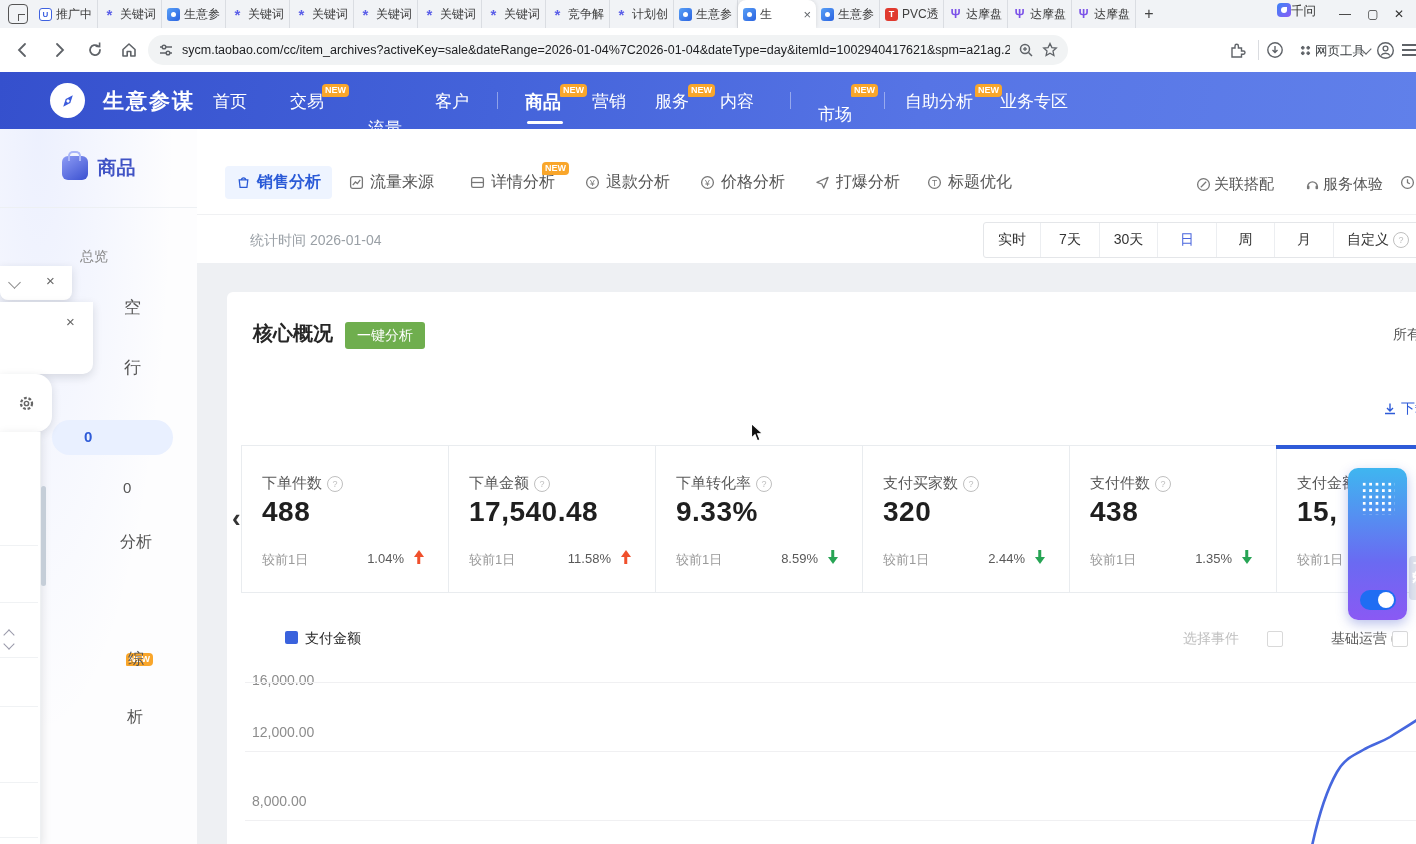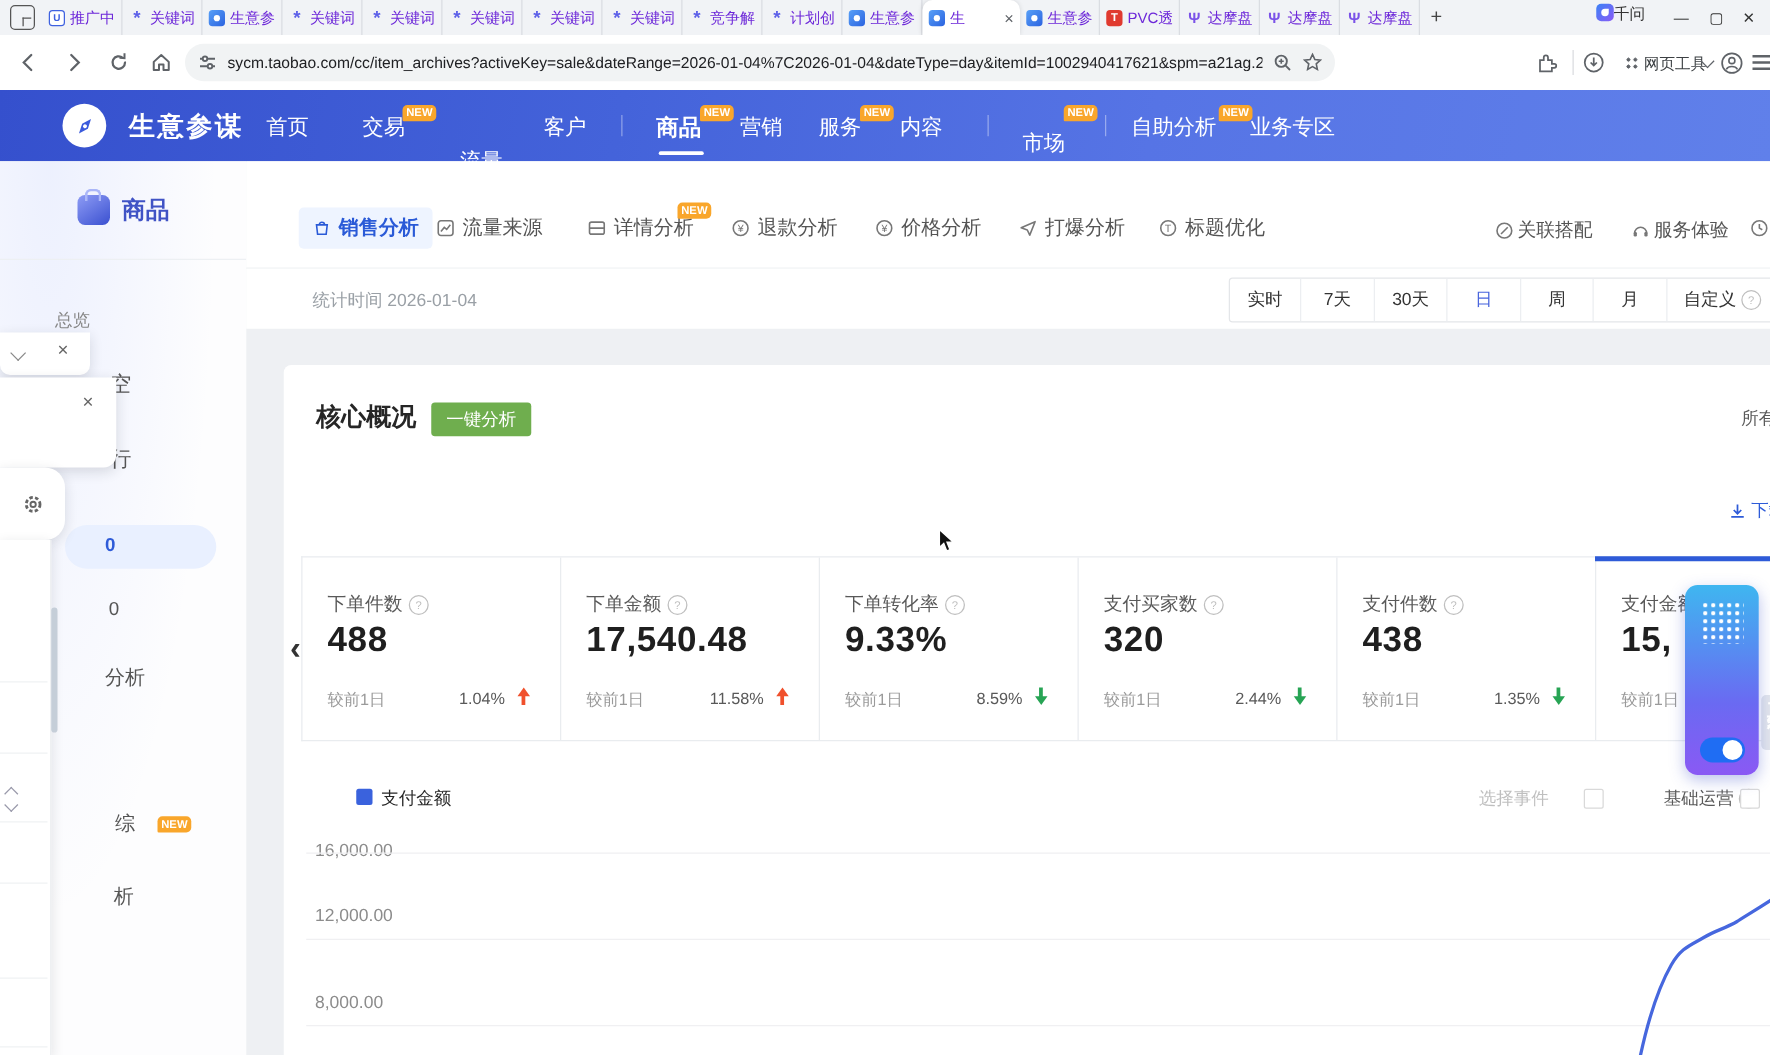--- a/index.html
+++ b/index.html
@@ -4,21 +4,21 @@
 <style>
   html,body{margin:0;padding:0;}
   #screen{position:relative;width:1416px;height:844px;overflow:hidden;background:#eef0f3;
     font-family:"Liberation Sans","DejaVu Sans",sans-serif;-webkit-font-smoothing:antialiased;}
   
   #tabstrip{position:absolute;left:0;top:0;width:1416px;height:28px;background:#f1f3f6;display:flex;align-items:center;}
   .tabsearch{width:18px;height:18px;margin:0 6px 0 8px;border:1.5px solid #555;border-radius:4px;position:relative;}
   .tabsearch::after{content:"";position:absolute;right:2px;bottom:2px;width:6px;height:6px;border-left:1.5px solid #555;border-top:1.5px solid #555;}
   .tab{display:flex;align-items:center;gap:4px;width:64px;height:28px;padding:0 5px;box-sizing:border-box;
     border-right:1px solid #dadde2;cursor:pointer;overflow:hidden;flex:none;}
-  .tab .tlabel{font-size:12px;color:#6d28d9;white-space:nowrap;overflow:hidden;}
+  .tab .tlabel{font-size:12px;color:#404040;white-space:nowrap;overflow:hidden;}
   .tab.active{width:78px;background:#ffffff;border-radius:8px 8px 0 0;border-right:none;box-shadow:0 0 4px rgba(0,0,0,.12);}
   .tclose{margin-left:auto;font-size:13px;color:#5f6368;line-height:1;}
   .ticon{flex:none;width:13px;height:13px;display:inline-flex;align-items:center;justify-content:center;font-size:10px;font-weight:bold;border-radius:3px;}
   .ti-shield{border:1.5px solid #3f62e0;color:#3f62e0;font-size:8px;background:#fff;box-sizing:border-box;}
   .ti-ast{color:#5b5fe8;font-size:15px;font-weight:bold;border-radius:0;}
   .ti-compass{background:linear-gradient(135deg,#58a0f7,#2b63e0);}
   .ti-compass::after{content:"";width:5px;height:5px;background:#fff;border-radius:50%;}
   .ti-t{background:#e03a2f;color:#fff;font-size:9px;}
   .ti-trident{color:#7b52e8;font-size:12px;font-weight:bold;border-radius:0;}
   .newtab{width:26px;height:26px;font-size:16px;color:#444;display:flex;align-items:center;justify-content:center;cursor:pointer;}
@@ -48,21 +48,21 @@
   .nsep{position:absolute;top:20px;width:1px;height:17px;background:rgba(255,255,255,.4);}
   .newbadge{position:absolute;background:#f9a62b;color:#fff;font-size:9px;font-weight:700;padding:1px 3px;border-radius:4px 4px 4px 1px;line-height:1.2;}
   #navunder{position:absolute;left:527px;top:121px;width:36px;height:3px;background:#fff;border-radius:2px;}
   
   #sidebar{position:absolute;left:0;top:129px;width:197px;height:715px;background:#fdfdfe;}
   #sidebar::before{content:"";position:absolute;inset:0;background:radial-gradient(ellipse at 20% 0%,rgba(120,150,255,.12),transparent 60%);}
   #sbheader{position:absolute;left:0;top:0;width:197px;height:78px;display:flex;align-items:center;justify-content:center;gap:10px;border-bottom:1px solid #edf0f3;}
   .bagicon{width:26px;height:24px;border-radius:6px;background:linear-gradient(145deg,#8e9cf5,#3a50d0);position:relative;}
   .bagicon::before{content:"";position:absolute;left:6px;top:-5px;width:9px;height:8px;border:2.5px solid #aab6f8;border-bottom:none;border-radius:5px 5px 0 0;}
   #sbtitle{font-size:19px;font-weight:700;color:#4053c5;}
-  .sbfrag{position:absolute;color:#555;}
+  .sbfrag{position:absolute;color:#555;margin-left:36px;}
   #sbpill{position:absolute;left:52px;top:291px;width:121px;height:35px;background:#e9f0ff;border-radius:18px 18px 18px 18px;}
   #sbpill span{position:absolute;left:32px;top:8px;color:#2e5bd8;font-weight:700;font-size:15px;}
   
   .ovl{position:absolute;background:#fff;box-shadow:0 3px 10px rgba(31,35,41,.14);}
   #popA{left:0;top:137px;width:72px;height:34px;border-radius:0 0 8px 8px;}
   #popA .vchev{position:absolute;left:10px;top:12px;width:8px;height:8px;border-right:1.6px solid #888;border-bottom:1.6px solid #888;transform:rotate(45deg);}
   #popA .xbtn{left:46px;top:7px;}
   .xbtn{position:absolute;font-size:15px;color:#666;cursor:pointer;line-height:1;}
   #popB{left:0;top:173px;width:93px;height:72px;border-radius:0 0 10px 0;}
   #popB .xbtn{left:66px;top:12px;}
@@ -358,21 +358,21 @@
       <div class="ddiv" style="top:170px;"></div>
       <div class="ddiv" style="top:225px;"></div>
       <div class="ddiv" style="top:274px;"></div>
       <div class="ddiv" style="top:350px;"></div>
       <div class="ddiv" style="top:405px;"></div>
     </div>
     <div id="sbscroll"></div>
   </div>
 
   <div id="subnavrow">
-    <div class="stab active" style="left:42px;">
+    <div class="stab active" style="left:28px;">
       <svg width="15" height="15" viewBox="0 0 14 14">
           <path d="M3,4.6 h8 l-0.8,7 h-6.4 Z" fill="none" stroke="#2a5ad7" stroke-width="1.2"></path>
           <path d="M5,4.6 a2,2 0 0 1 4,0" fill="none" stroke="#2a5ad7" stroke-width="1.2"></path>
         </svg>
       <span>销售分析</span>
     </div>
     <div class="stab" style="left:152px;">
       <svg width="15" height="15" viewBox="0 0 14 14">
           <rect x="1.5" y="1.5" width="11" height="11" rx="2" fill="none" stroke="#777" stroke-width="1.2"></rect>
           <polyline points="3.5,9.5 6,6.5 7.8,8 10.5,4.5" fill="none" stroke="#777" stroke-width="1.2"></polyline>

